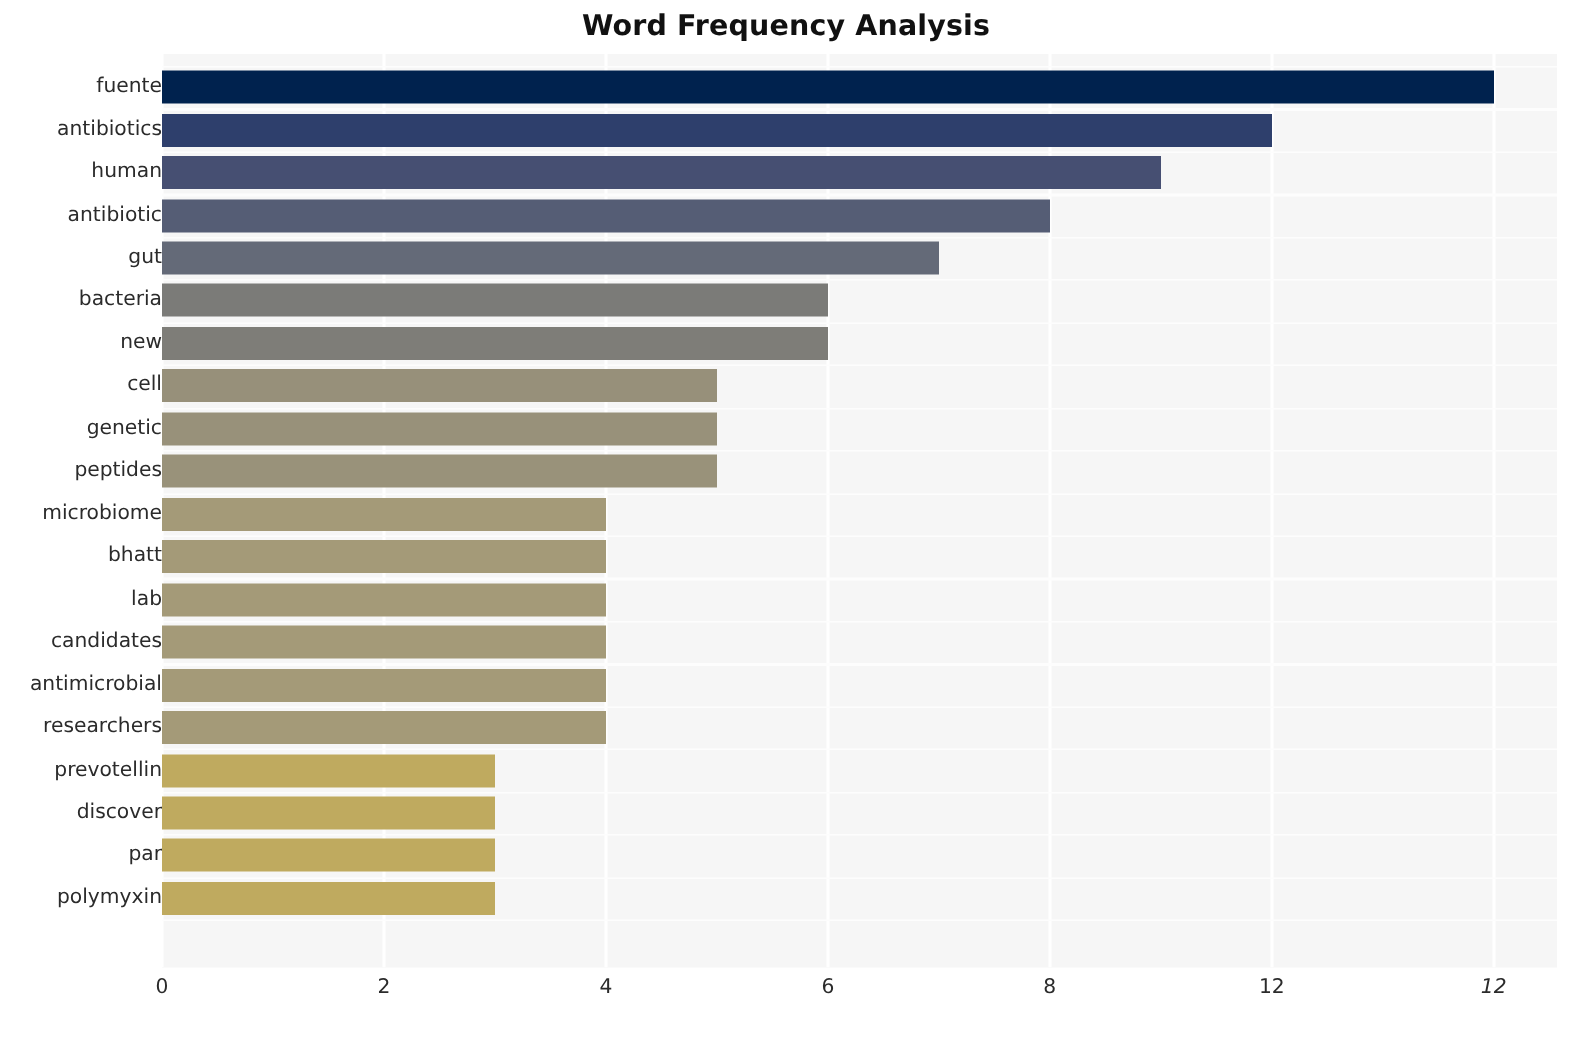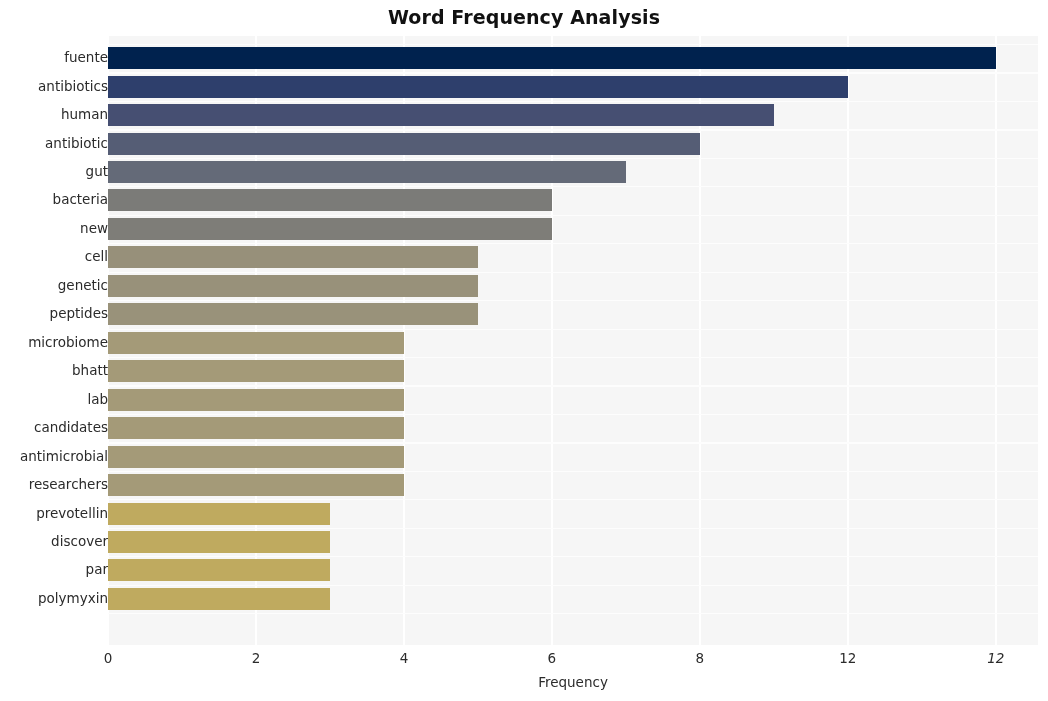--- a/index.html
+++ b/index.html
@@ -199,15 +199,14 @@
   <div id="x-axis">
       <div class="xtick" style="left: 108px;">0</div>
       <div class="xtick" style="left: 255.971px;">2</div>
       <div class="xtick" style="left: 403.943px;">4</div>
       <div class="xtick" style="left: 551.914px;">6</div>
       <div class="xtick" style="left: 699.885px;">8</div>
       <div class="xtick" style="left: 847.857px;">12</div>
       <div class="xtick" style="left: 995.828px; font-style: italic;">12</div>
     </div>
 
-  <div id="x-axis-label">Frequency</div>
 
 </div>
 
 </body></html>

